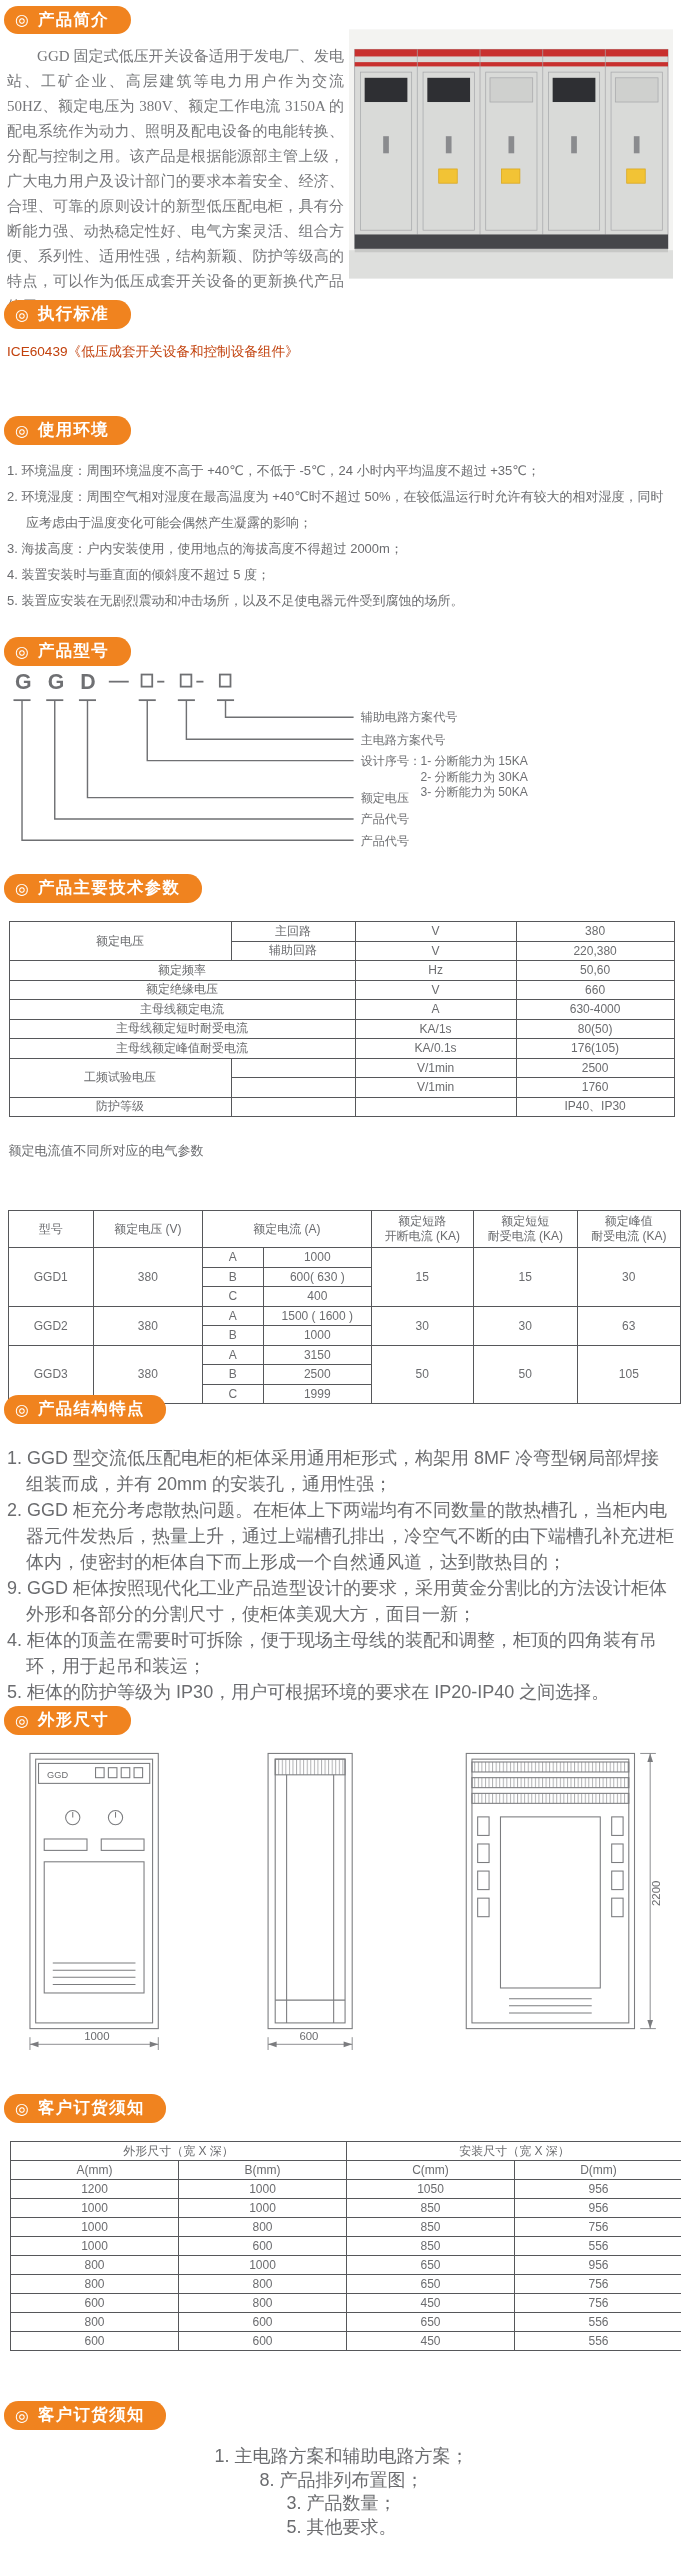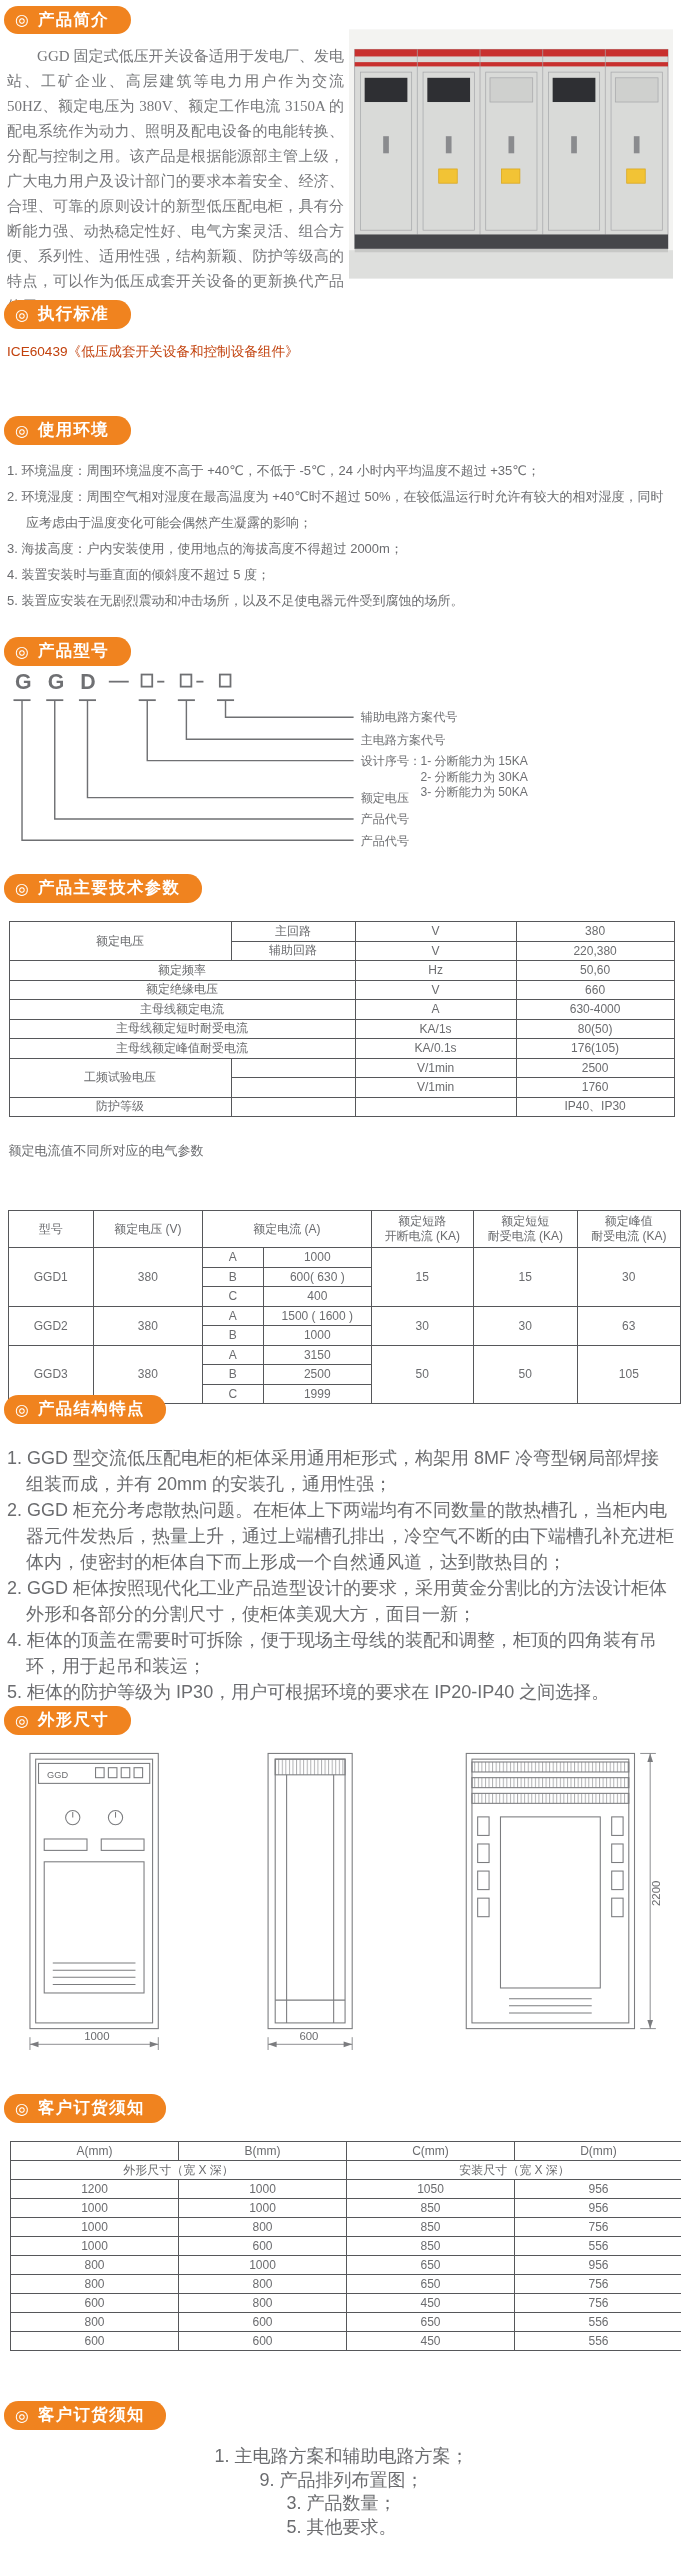--- a/index.html
+++ b/index.html
@@ -301,21 +301,21 @@
 </tbody>
   </table>
 
 <div class="pill" style="top:1395px">
   <span class="ic">◎</span>
   <span>产品结构特点</span>
 </div>
 <div class="num-list feat">
     <div class="num-item">1. GGD 型交流低压配电柜的柜体采用通用柜形式，构架用 8MF 冷弯型钢局部焊接组装而成，并有 20mm 的安装孔，通用性强；</div>
     <div class="num-item">2. GGD 柜充分考虑散热问题。在柜体上下两端均有不同数量的散热槽孔，当柜内电器元件发热后，热量上升，通过上端槽孔排出，冷空气不断的由下端槽孔补充进柜体内，使密封的柜体自下而上形成一个自然通风道，达到散热目的；</div>
-    <div class="num-item">2. GGD 柜体按照现代化工业产品造型设计的要求，采用黄金分割比的方法设计柜体外形和各部分的分割尺寸，使柜体美观大方，面目一新；</div>
+    <div class="num-item">9. GGD 柜体按照现代化工业产品造型设计的要求，采用黄金分割比的方法设计柜体外形和各部分的分割尺寸，使柜体美观大方，面目一新；</div>
     <div class="num-item">4. 柜体的顶盖在需要时可拆除，便于现场主母线的装配和调整，柜顶的四角装有吊环，用于起吊和装运；</div>
     <div class="num-item">5. 柜体的防护等级为 IP30，用户可根据环境的要求在 IP20-IP40 之间选择。</div>
   </div>
 
 <div class="pill" style="top:1706px">
   <span class="ic">◎</span>
   <span>外形尺寸</span>
 </div>
 <svg class="abs" style="left:10px;top:1749px" width="663" height="314" viewBox="0 0 930 440">
   <defs>
@@ -406,29 +406,29 @@
 </div>
 <table class="t3">
   <colgroup>
       <col style="width:168px">
       <col style="width:168px">
       <col style="width:168px">
       <col style="width:168px">
     </colgroup>
   <tbody>
       <tr>
+    <td colspan="2">外形尺寸（宽 X 深）</td>
+    <td colspan="2">安装尺寸（宽 X 深）</td>
+  </tr>
+  <tr>
     <td>A(mm)</td>
     <td>B(mm)</td>
     <td>C(mm)</td>
     <td>D(mm)</td>
   </tr>
-  <tr>
-    <td colspan="2">外形尺寸（宽 X 深）</td>
-    <td colspan="2">安装尺寸（宽 X 深）</td>
-  </tr>
   </tbody>
     <tbody>
       <tr>
         <td>1200</td>
         <td>1000</td>
         <td>1050</td>
         <td>956</td>
       </tr>
       <tr>
         <td>1000</td>
@@ -480,17 +480,17 @@
       </tr>
     </tbody>
 </table>
 
 <div class="pill" style="top:2401px">
   <span class="ic">◎</span>
   <span>客户订货须知</span>
 </div>
 <div class="num-list ord-notes">
     <div class="num-item">1. 主电路方案和辅助电路方案；</div>
-    <div class="num-item">9. 产品排列布置图；</div>
+    <div class="num-item">8. 产品排列布置图；</div>
     <div class="num-item">3. 产品数量；</div>
     <div class="num-item">5. 其他要求。</div>
   </div>
 
 
 </body></html>

